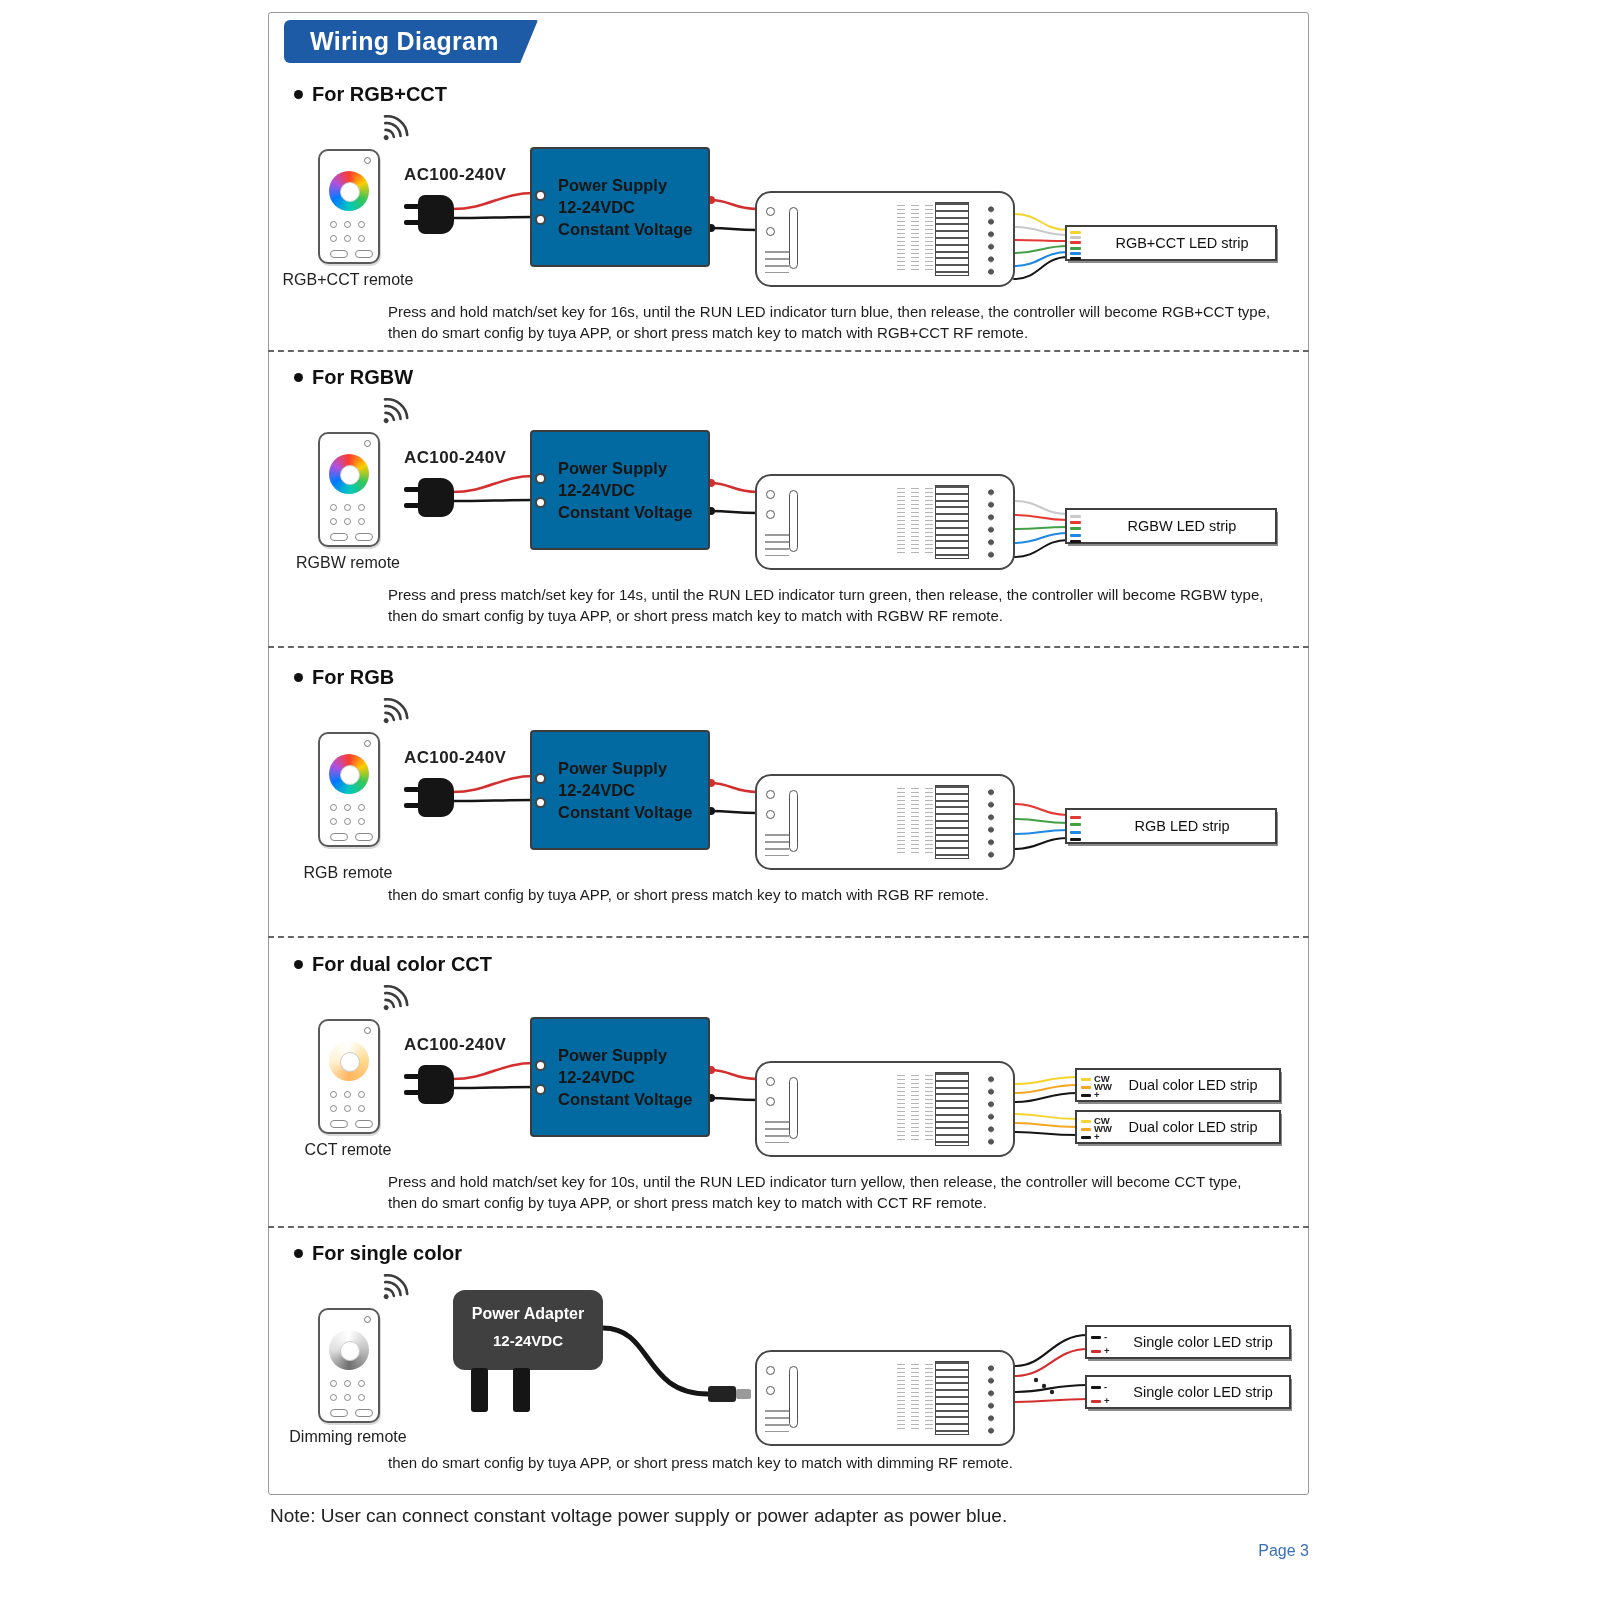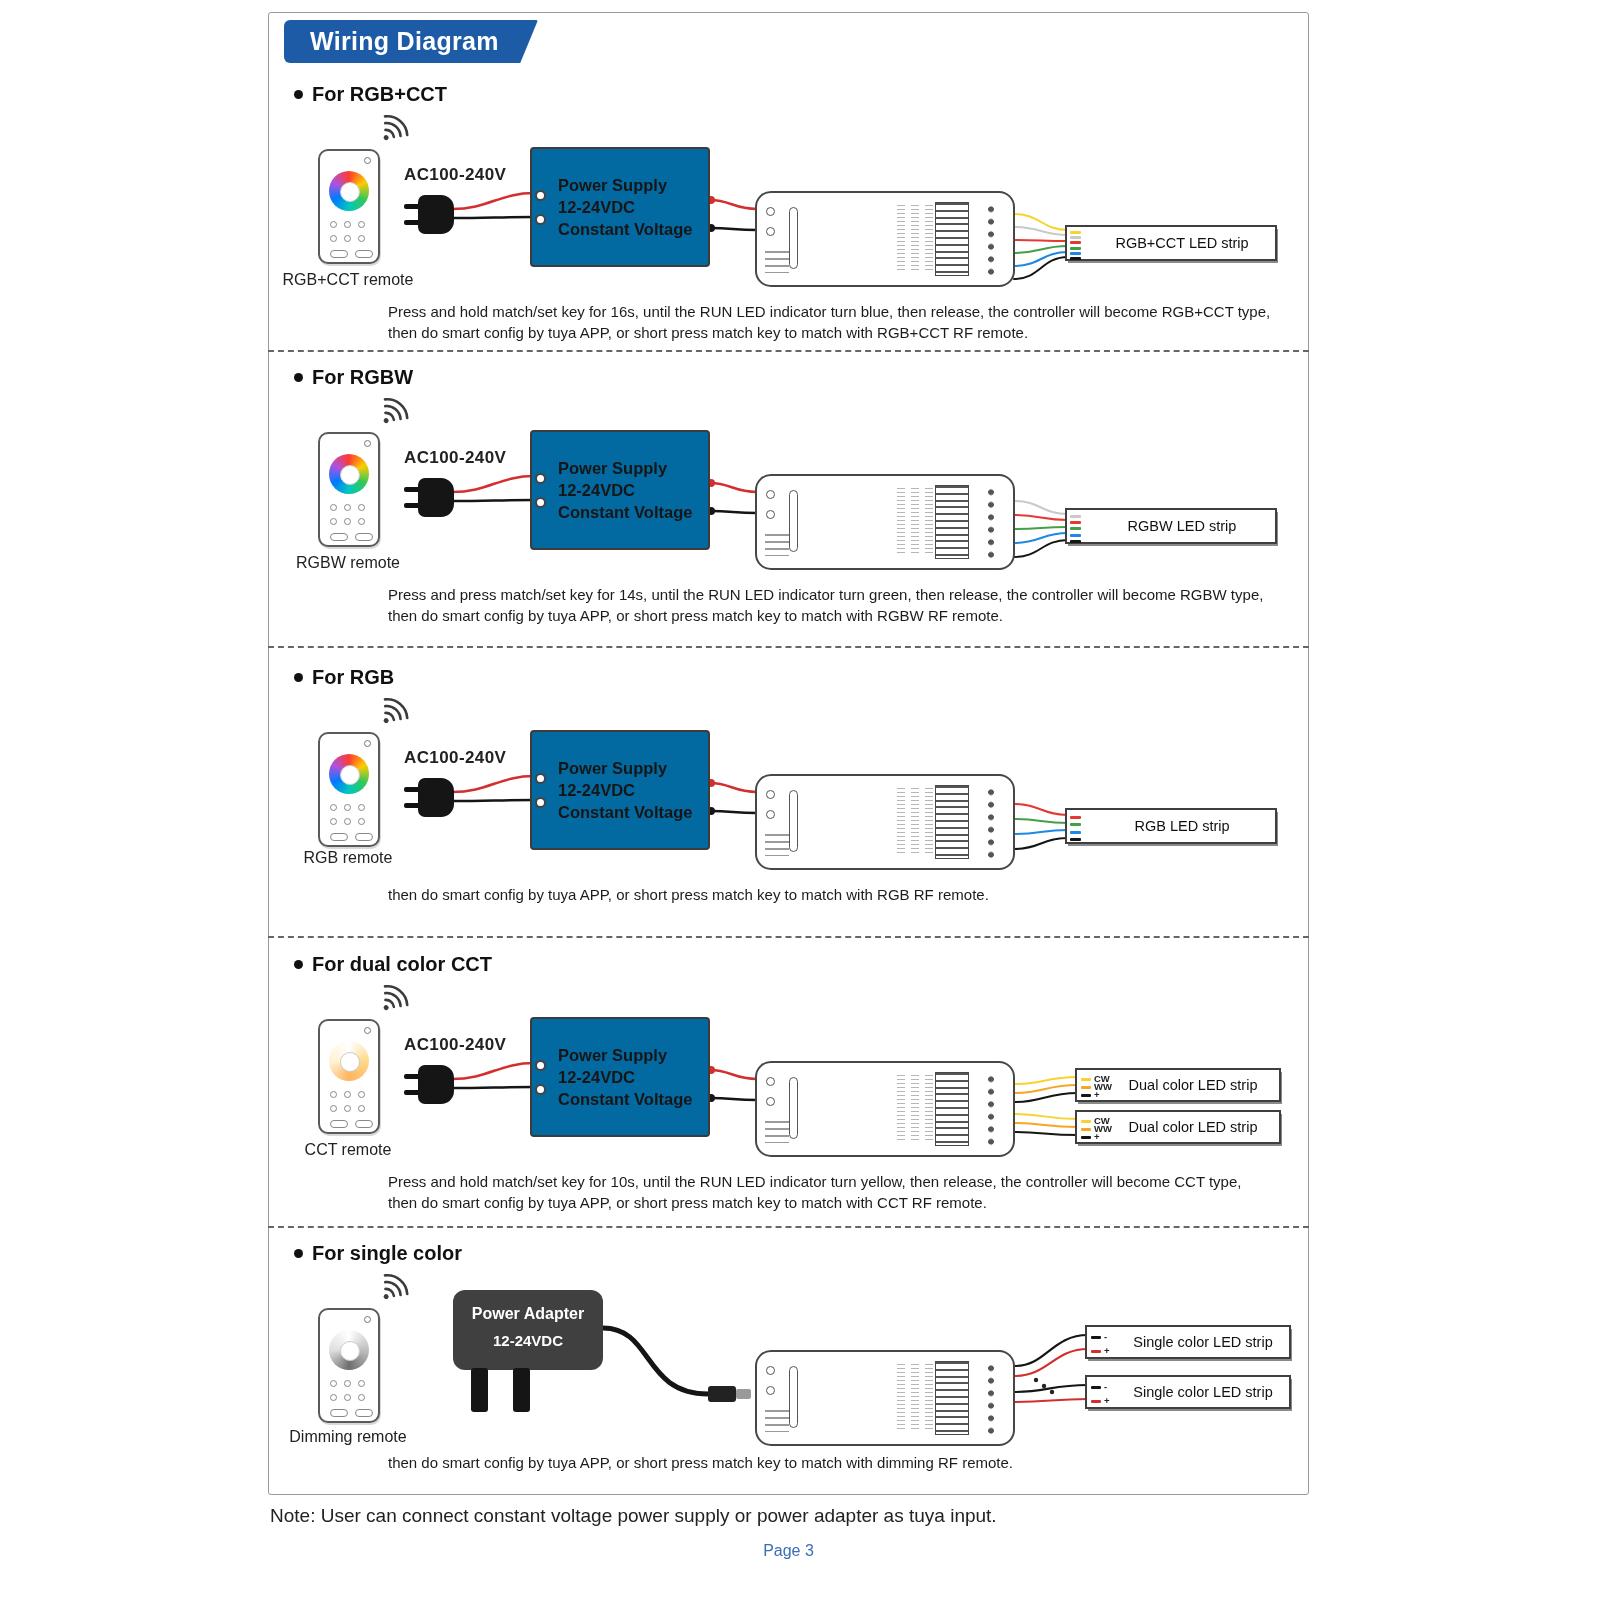--- a/index.html
+++ b/index.html
@@ -64,21 +64,21 @@
   .tdash{width:10px;height:3px;border-radius:1px;display:inline-block}
   .tlab{font-size:9.5px;font-weight:700;color:#222;line-height:10px}
   .adapter{position:absolute;width:150px;height:80px;background:#404040;border-radius:12px;
          color:#fff;text-align:center;padding-top:15px}
   .ad1{font-size:16px;font-weight:600}
   .ad2{font-size:15px;font-weight:600;margin-top:9px}
   .ad-prong{position:absolute;width:17px;height:44px;background:#151515;border-radius:3px}
   .barrel{position:absolute;width:28px;height:16px;background:#222;border-radius:3px}
   .barrel-tip{position:absolute;width:15px;height:10px;background:#9a9a9a;border-radius:2px}
   .note{position:absolute;left:270px;top:1505px;font-size:19px;color:#222}
-  .pageno{position:absolute;left:268px;top:1542px;width:1041px;text-align:center;font-size:16px;color:#3a6fb5}
+  .pageno{position:absolute;left:268px;top:1542px;width:1041px;text-align:right;font-size:16px;color:#3a6fb5}
 </style>
 </head>
 <body>
 
 <div class="canvas">
   <div class="frame"></div>
   <div class="banner">
     <span>Wiring Diagram</span>
   </div>
 
@@ -296,21 +296,21 @@
       <span class="r-row" style="top:84px">
           <span class="r-dot"></span>
           <span class="r-dot"></span>
           <span class="r-dot"></span>
         </span>
       <span class="r-row" style="top:99px">
           <span class="r-pill"></span>
           <span class="r-pill"></span>
         </span>
     </div>
-    <div class="remote-label" style="top:201px">RGB remote</div>
+    <div class="remote-label" style="top:216px">RGB remote</div>
     <div class="ac-label" style="left:136px;top:100px">AC100-240V</div>
     <div class="plug" style="left:136px;top:130px">
       <span class="prong p1"></span>
         <span class="prong p2"></span>
         <span class="plug-body"></span>
     </div>
     <div class="psu" style="left:262px;top:82px">
       <span class="term t1"></span>
         <span class="term t2"></span>
       <div class="psu-text">
@@ -535,15 +535,15 @@
           <span class="tdash" style="background:#d32f2f"></span>
           <span class="tlab">+</span>
         </span>
       <span class="strip-label">Single color LED strip</span>
     </div>
     <div class="desc" style="top:224px">
       <div>then do smart config by tuya APP, or short press match key to match with dimming RF remote.</div>
     </div>
   </section>
 
-  <div class="note">Note: User can connect constant voltage power supply or power adapter as tuya input.</div>
+  <div class="note">Note: User can connect constant voltage power supply or power adapter as power blue.</div>
   <div class="pageno">Page 3</div>
 </div>
 
 </body></html>

